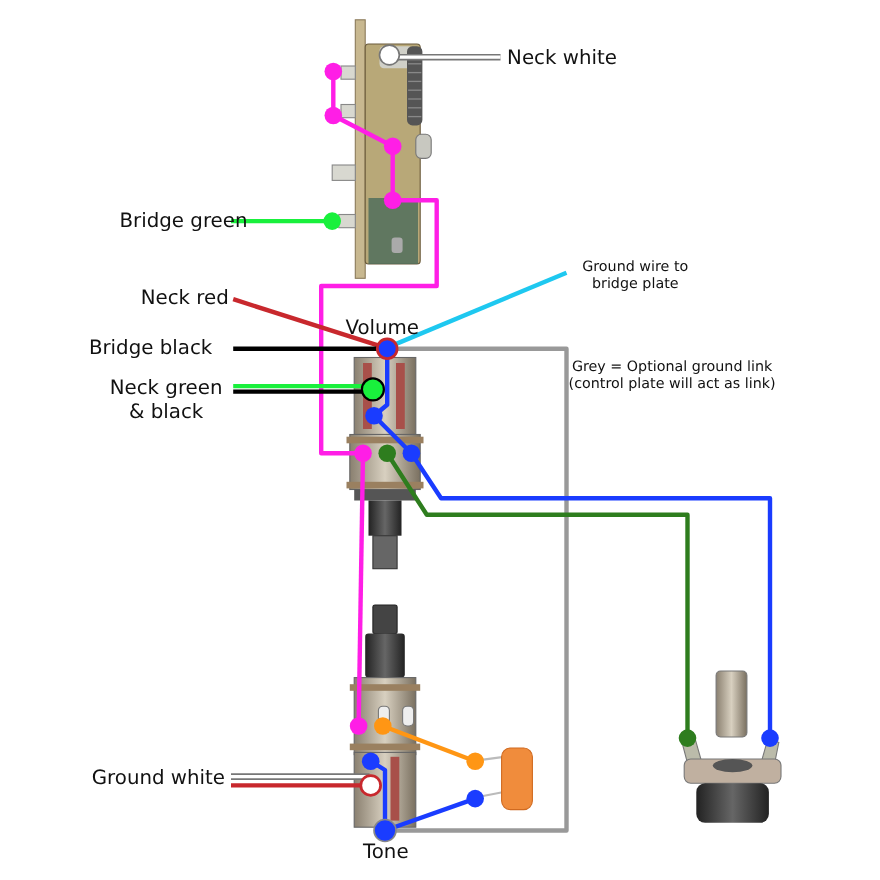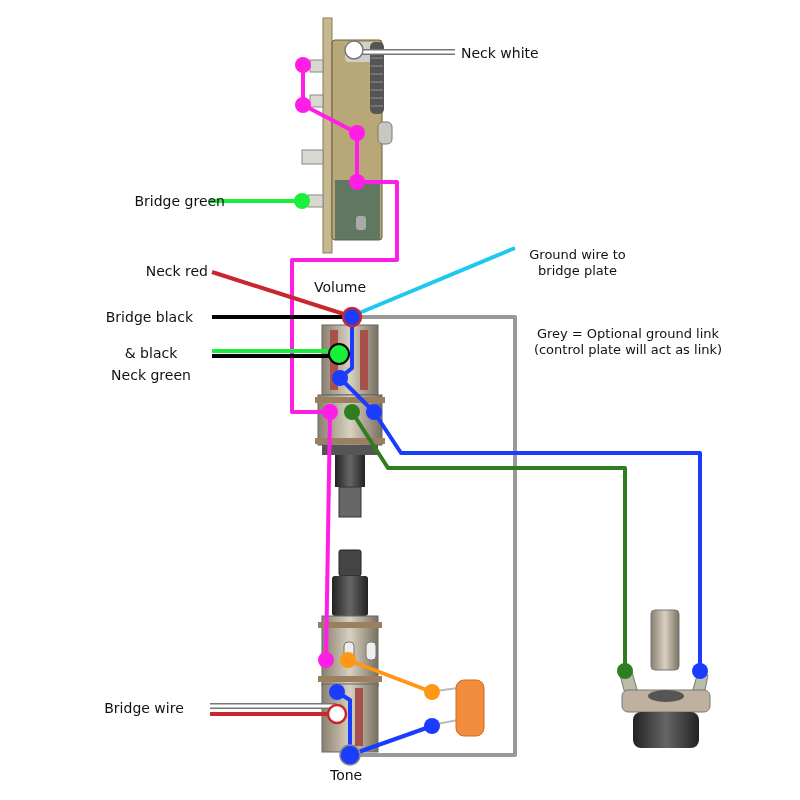--- a/index.html
+++ b/index.html
@@ -1,19 +1,19 @@
 <!DOCTYPE html>
 <html><head>
 <meta charset="utf-8">
 <style>
   html, body { margin: 0; padding: 0; background: #ffffff; }
   body { width: 800px; height: 800px; position: relative; overflow: hidden;
          font-family: "DejaVu Sans", sans-serif; }
   #diagram { position: absolute; left: 0; top: 0; width: 800px; height: 800px; }
-  .lbl { position: absolute; color: #111; font-size: 14px; line-height: 22px; white-space: nowrap; }
+  .lbl { position: absolute; color: #111; font-size: 18px; line-height: 22px; white-space: nowrap; }
   .lbl.r { text-align: right; }
   .lbl.c { text-align: center; }
   .note { position: absolute; color: #111; font-size: 13px; line-height: 16px; text-align: center; white-space: nowrap; }
 </style>
 </head>
 <body>
 
 <svg id="diagram" viewBox="0 0 800 800" xmlns="http://www.w3.org/2000/svg">
   <defs>
     <linearGradient id="metal" x1="0" x2="1">
@@ -154,31 +154,31 @@
     <circle cx="432" cy="726" r="8" fill="#1a3cff"></circle>
     <circle cx="350" cy="755" r="10" fill="#1a3cff" stroke="#888" stroke-width="1.5"></circle>
     <circle cx="625" cy="671" r="8" fill="#2e7d1e"></circle>
     <circle cx="700" cy="671" r="8" fill="#1a3cff"></circle>
   </g>
 </svg>
 
 <div class="lbl" style="left:461px; top:42px;">Neck white</div>
 <div class="lbl r" style="right:575px; top:190px;">Bridge green</div>
 <div class="lbl r" style="right:592px; top:260px;">Neck red</div>
-<div class="lbl" style="left:314px; top:276px;text-align:right;">Volume</div>
+<div class="lbl" style="left:314px; top:288px;text-align:right;">Volume</div>
 <div class="lbl r" style="right:607px; top:306px;">Bridge black</div>
 <div class="lbl c" style="left:86px; width:130px; top:342px;">
+  <div>Neck green</div>
   <div>&amp; black</div>
-  <div>Neck green</div>
 </div>
 <div class="lbl c" style="left:78px; width:132px; top:697px;">
-  <div>Bridge wire</div>
+  <div>Ground white</div>
 </div>
 <div class="lbl" style="left:330px; top:764px;">Tone</div>
 
-<div class="note" style="left:505px; width:145px; top:235px;margin-top:12px;">
+<div class="note" style="left:505px; width:145px; top:235px;">
   <div>Ground wire to</div>
   <div>bridge plate</div>
 </div>
-<div class="note" style="left:518px; width:220px; top:326px;">
+<div class="note" style="left:501px; width:220px; top:326px;">
   <div>Grey = Optional ground link</div>
   <div>(control plate will act as link)</div>
 </div>
 
 </body></html>

